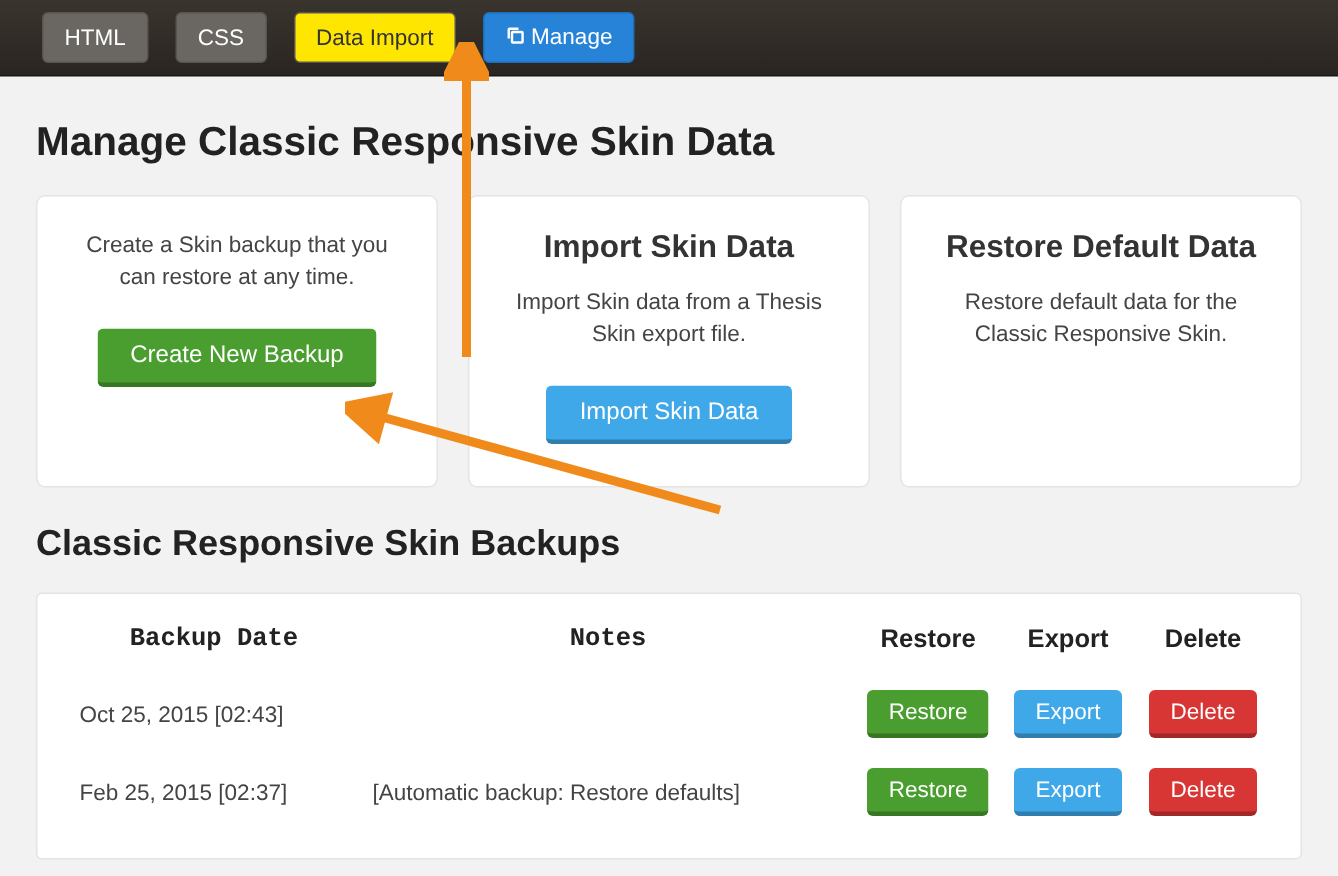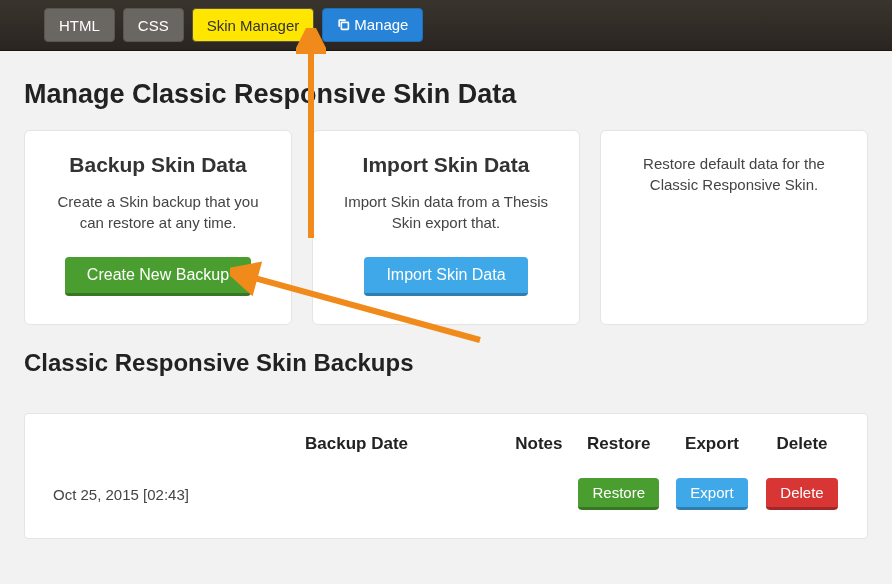--- a/index.html
+++ b/index.html
@@ -7,23 +7,23 @@
       font-family: "Helvetica Neue", Helvetica, Arial, sans-serif;
       background: #f2f2f2;
       width: 892px;
       height: 584px;
       overflow: hidden;
       position: relative;
     }
     .topbar {
       background: #2f2924;
       background: linear-gradient(to bottom, #3a342e 0%, #2a2521 100%);
-      padding: 8px 44px;
+      padding: 8px 28px;
       display: flex;
-      gap: 8px;
+      gap: 18px;
       border-bottom: 1px solid #1a1612;
     }
     .topbar .tab {
       background: #6a6763;
       color: #fff;
       font-size: 15px;
       padding: 7px 14px;
       border-radius: 4px;
       border: none;
       cursor: pointer;
@@ -49,21 +49,21 @@
       font-size: 27px;
       font-weight: bold;
       color: #222;
       margin-bottom: 20px;
     }
     h2 {
       font-size: 24px;
       font-weight: bold;
       color: #222;
       margin-top: 24px;
-      margin-bottom: 36px;
+      margin-bottom: 18px;
     }
     .cards {
       display: flex;
       gap: 20px;
     }
     .card {
       background: #fff;
       border: 1px solid #e4e4e4;
       border-radius: 6px;
       padding: 22px 20px 28px 20px;
@@ -115,21 +115,21 @@
       width: 100%;
       border-collapse: collapse;
     }
     th {
       text-align: center;
       font-size: 17px;
       font-weight: bold;
       color: #222;
       padding: 6px 8px 14px 8px;
     }
-    th:nth-child(1), th:nth-child(2) { text-align: right; }
+    th:nth-child(1), th:nth-child(2) { text-align: center; font-family: Liberation Mono, monospace; }
     td {
       padding: 10px 8px;
       font-size: 15px;
       color: #444;
       vertical-align: middle;
     }
     td:nth-child(3), td:nth-child(4), td:nth-child(5) {
       text-align: center;
       width: 90px;
     }
@@ -138,46 +138,46 @@
       position: absolute;
       pointer-events: none;
     }
   </style>
 </head>
 <body>
 
 <div class="topbar">
   <button class="tab">HTML</button>
   <button class="tab">CSS</button>
-  <button class="tab active">Skin Manager</button>
+  <button class="tab active">Data Import</button>
   <button class="tab canvas">
     <span class="icon">
       <svg width="13" height="13" viewBox="0 0 24 24" fill="none" stroke="#fff" stroke-width="3">
         <rect x="8" y="8" width="13" height="13" rx="1"></rect>
         <path d="M4 16V5a1 1 0 0 1 1-1h11"></path>
       </svg>
     </span><span>Manage</span>
   </button>
 </div>
 
 <div class="content">
   <h1>Manage Classic Responsive Skin Data</h1>
 
   <div class="cards">
     <div class="card">
-      <h3>Backup Skin Data</h3>
       <p>Create a Skin backup that you can restore at any time.</p>
       <button class="btn btn-green">Create New Backup</button>
     </div>
     <div class="card">
       <h3>Import Skin Data</h3>
-      <p>Import Skin data from a Thesis Skin export that.</p>
+      <p>Import Skin data from a Thesis Skin export file.</p>
       <button class="btn btn-blue">Import Skin Data</button>
     </div>
     <div class="card">
+      <h3>Restore Default Data</h3>
       <p>Restore default data for the Classic Responsive Skin.</p>
     </div>
   </div>
 
   <h2>Classic Responsive Skin Backups</h2>
 
   <div class="table-wrap">
     <table>
       <thead>
         <tr>
@@ -189,20 +189,27 @@
         </tr>
       </thead>
       <tbody>
         <tr>
           <td>Oct 25, 2015 [02:43]</td>
           <td></td>
           <td><button class="btn btn-green btn-sm">Restore</button></td>
           <td><button class="btn btn-blue btn-sm">Export</button></td>
           <td><button class="btn btn-red btn-sm">Delete</button></td>
         </tr>
+        <tr>
+          <td>Feb 25, 2015 [02:37]</td>
+          <td>[Automatic backup: Restore defaults]</td>
+          <td><button class="btn btn-green btn-sm">Restore</button></td>
+          <td><button class="btn btn-blue btn-sm">Export</button></td>
+          <td><button class="btn btn-red btn-sm">Delete</button></td>
+        </tr>
       </tbody>
     </table>
   </div>
 </div>
 
 <svg class="arrow" style="left:296px; top:28px;" width="30" height="220">
   <defs>
     <marker id="ah1" markerWidth="8" markerHeight="8" refX="4" refY="4" orient="auto">
       <path d="M1,1 L7,4 L1,7 Z" fill="#f08a1b"></path>
     </marker>

